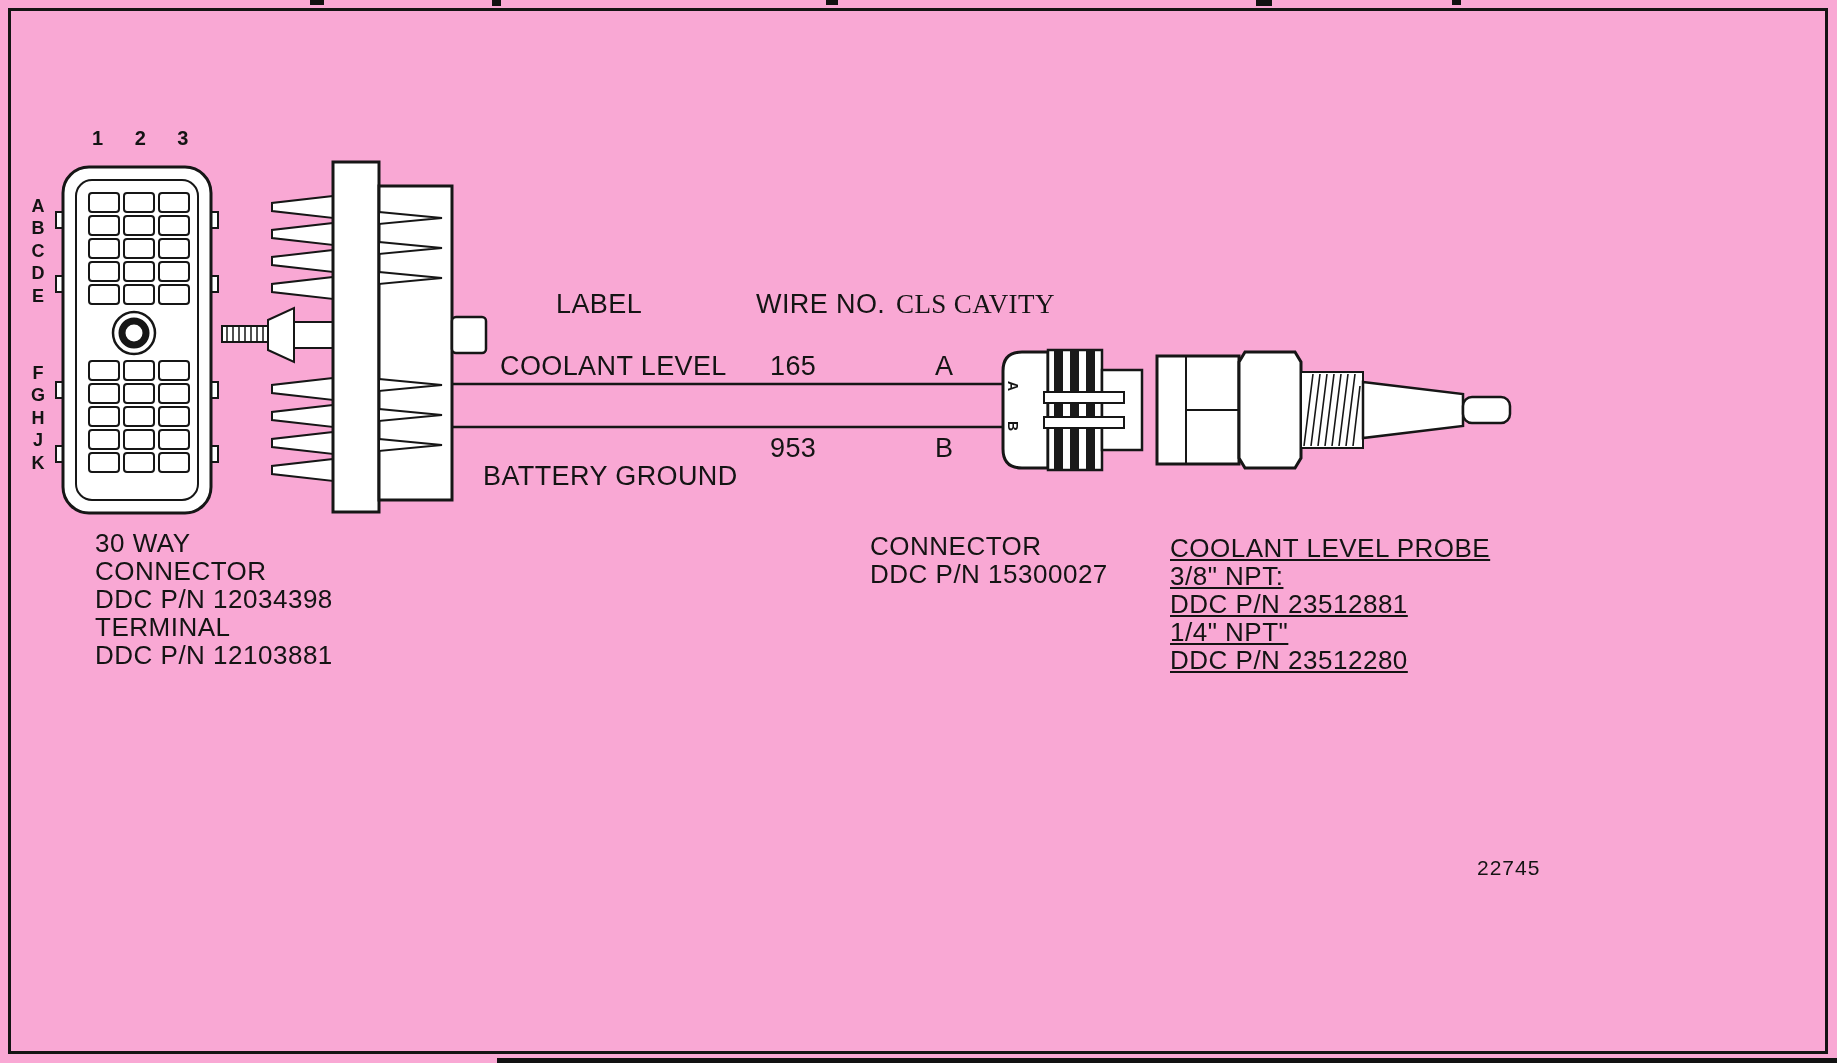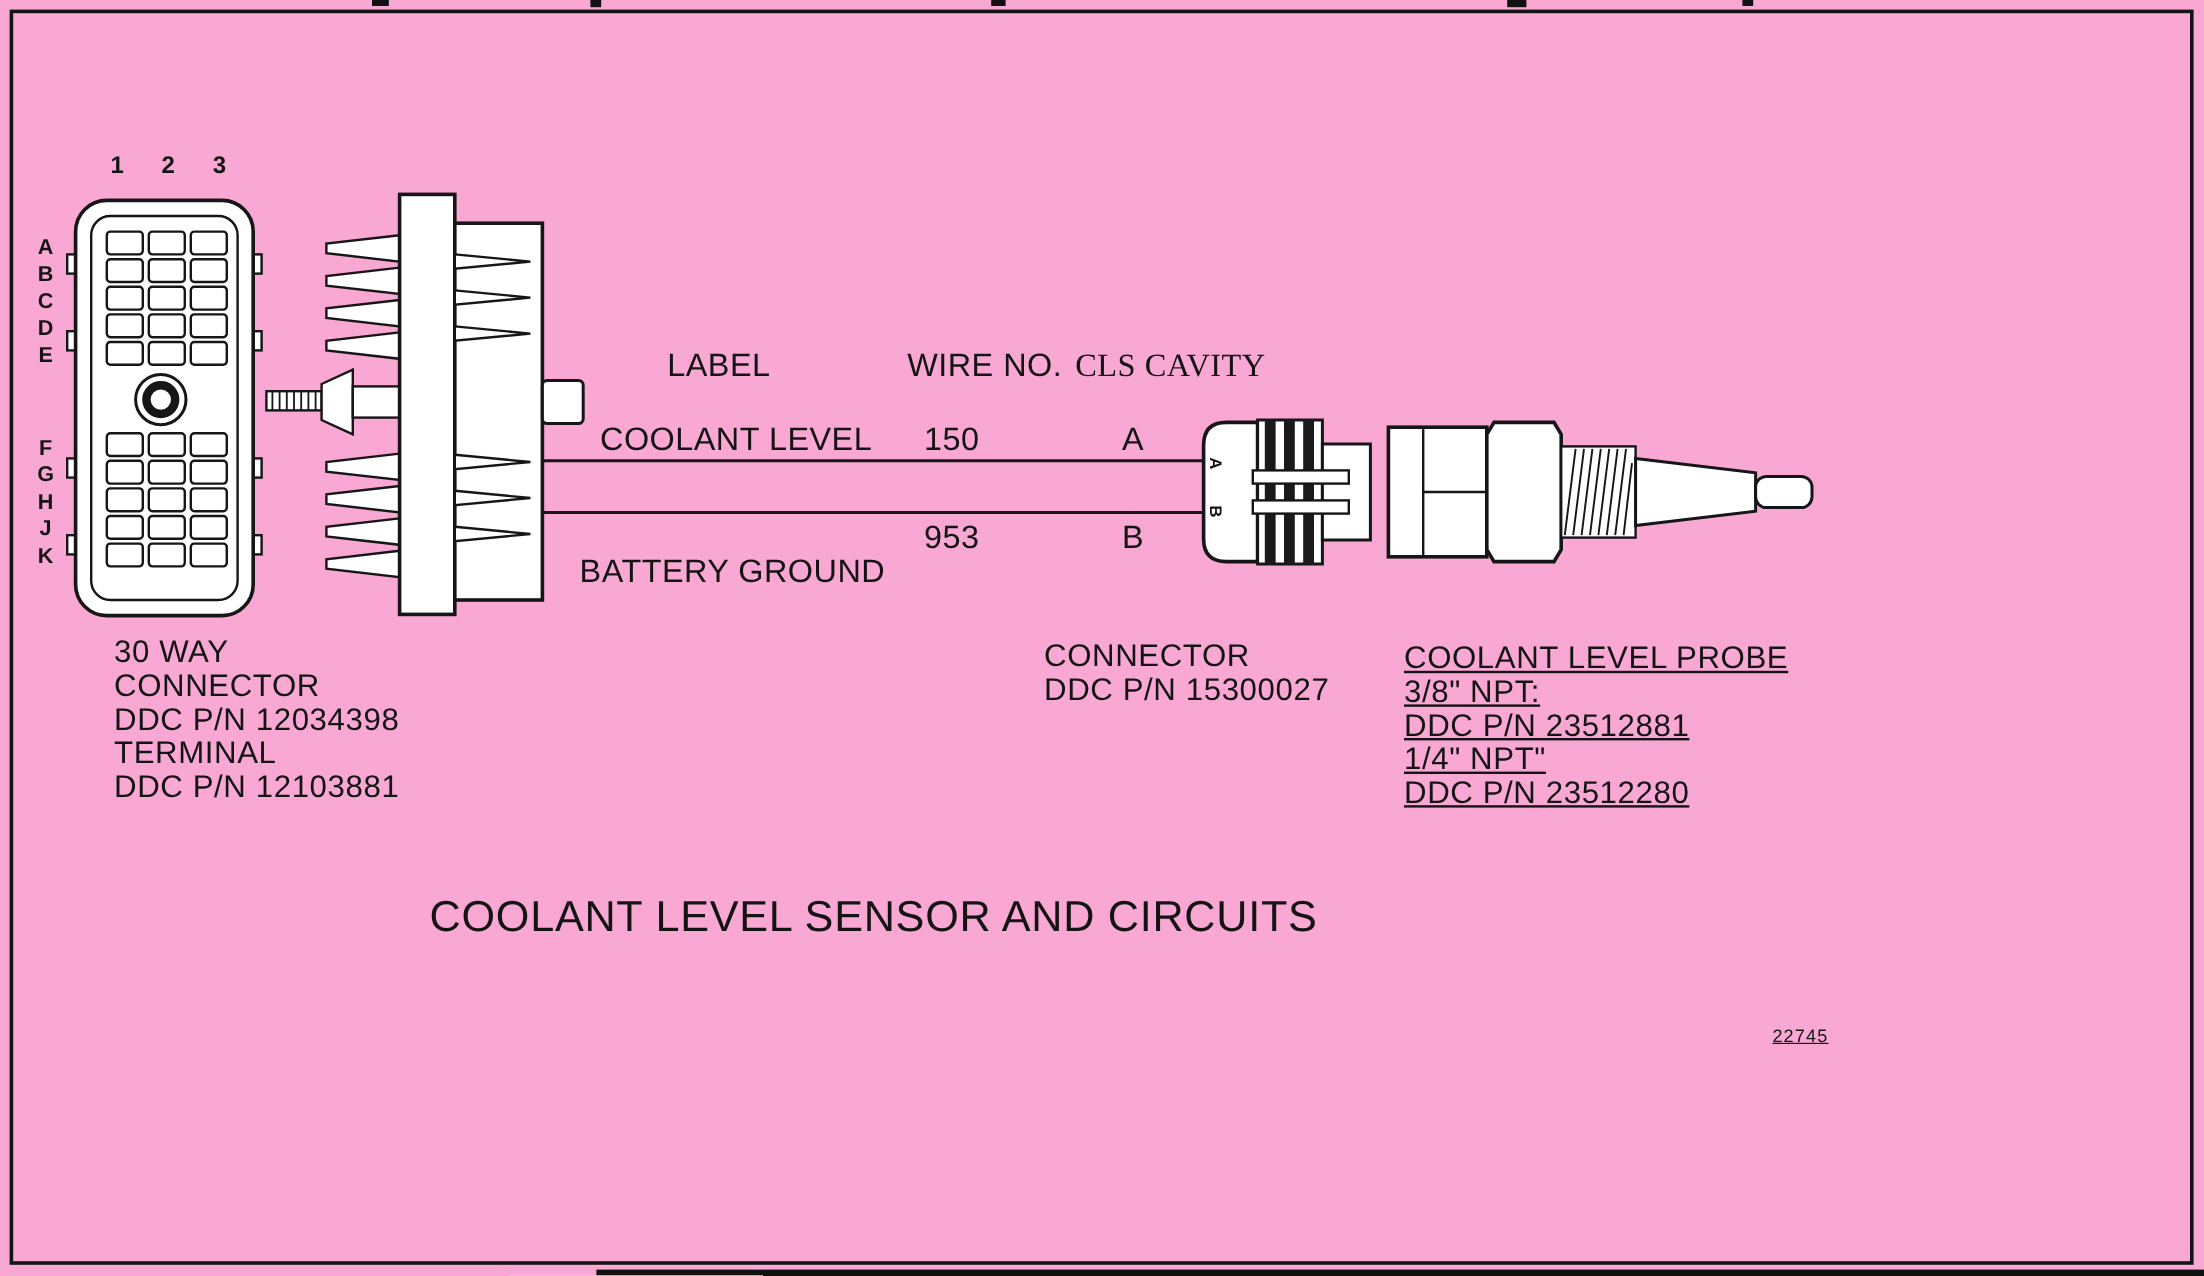--- a/index.html
+++ b/index.html
@@ -14,21 +14,21 @@
     border:3px solid #141414; pointer-events:none;
   }
   .art { position:absolute; left:0; top:0; }
   .txt { position:absolute; white-space:pre-line; line-height:1.12; }
   .center { text-align:left; }
   .vstack { line-height:22.4px; font-size:18px; font-weight:bold; text-align:center; }
   .cols { font-size:20px; font-weight:bold; word-spacing:24px; letter-spacing:1px; }
   .tbl { font-size:27px; letter-spacing:0.4px; }
   .cap { font-size:26px; letter-spacing:0.5px; line-height:28px; }
   .title { font-size:36px; letter-spacing:0.6px; }
-  .fig { font-size:15px; letter-spacing:1px;text-decoration:underline; }
+  .fig { font-size:21px; letter-spacing:1px; }
   .cavityletter {
     position:absolute; font-size:14px; font-weight:bold;
     transform:rotate(90deg); transform-origin:center;
   }
   .artifact { position:absolute; background:#111; }
 </style>
 </head>
 <body>
 
 <div class="page">
@@ -153,21 +153,21 @@
 G
 H
 J
 K</div>
 
   <div class="txt tbl center" style="left:556px; top:289px; width:130px;">LABEL</div>
   <div class="txt tbl center" style="left:756px; top:289px; width:170px;">WIRE NO.</div>
   <div class="txt tbl center" style="left:896px; top:289px; width:190px;font-family:Liberation Serif, serif;">CLS CAVITY</div>
 
   <div class="txt tbl" style="left:500px; top:351px;">COOLANT LEVEL</div>
-  <div class="txt tbl center" style="left:770px; top:351px; width:90px;">150</div>
+  <div class="txt tbl center" style="left:770px; top:351px; width:90px;">165</div>
   <div class="txt tbl center" style="left:935px; top:351px; width:40px;">A</div>
 
   <div class="txt tbl" style="left:483px; top:433px;margin-top:28px;">BATTERY GROUND</div>
   <div class="txt tbl center" style="left:770px; top:433px; width:90px;">953</div>
   <div class="txt tbl center" style="left:935px; top:433px; width:40px;">B</div>
 
   <div class="cavityletter" style="left:1008px; top:378px;">A</div>
   <div class="cavityletter" style="left:1008px; top:418px;">B</div>
 
   <div class="txt cap center" style="left:95px; top:529px; width:290px;">30 WAY
@@ -176,17 +176,16 @@
 TERMINAL
 DDC P/N 12103881</div>
   <div class="txt cap center" style="left:870px; top:532px; width:295px;">CONNECTOR
 DDC P/N 15300027</div>
   <div class="txt cap center" style="left:1170px; top:534px; width:395px;text-decoration:underline;">COOLANT LEVEL PROBE
 3/8" NPT:
 DDC P/N 23512881
 1/4" NPT"
 DDC P/N 23512280</div>
 
-  <div class="txt title center" style="left:358px; top:744px; width:900px;">COOLANT LEVEL SENSOR AND CIRCUITS</div>
 
   <div class="txt fig" style="left:1477px; top:856px;">22745</div>
 
 </div>
 
 </body></html>

